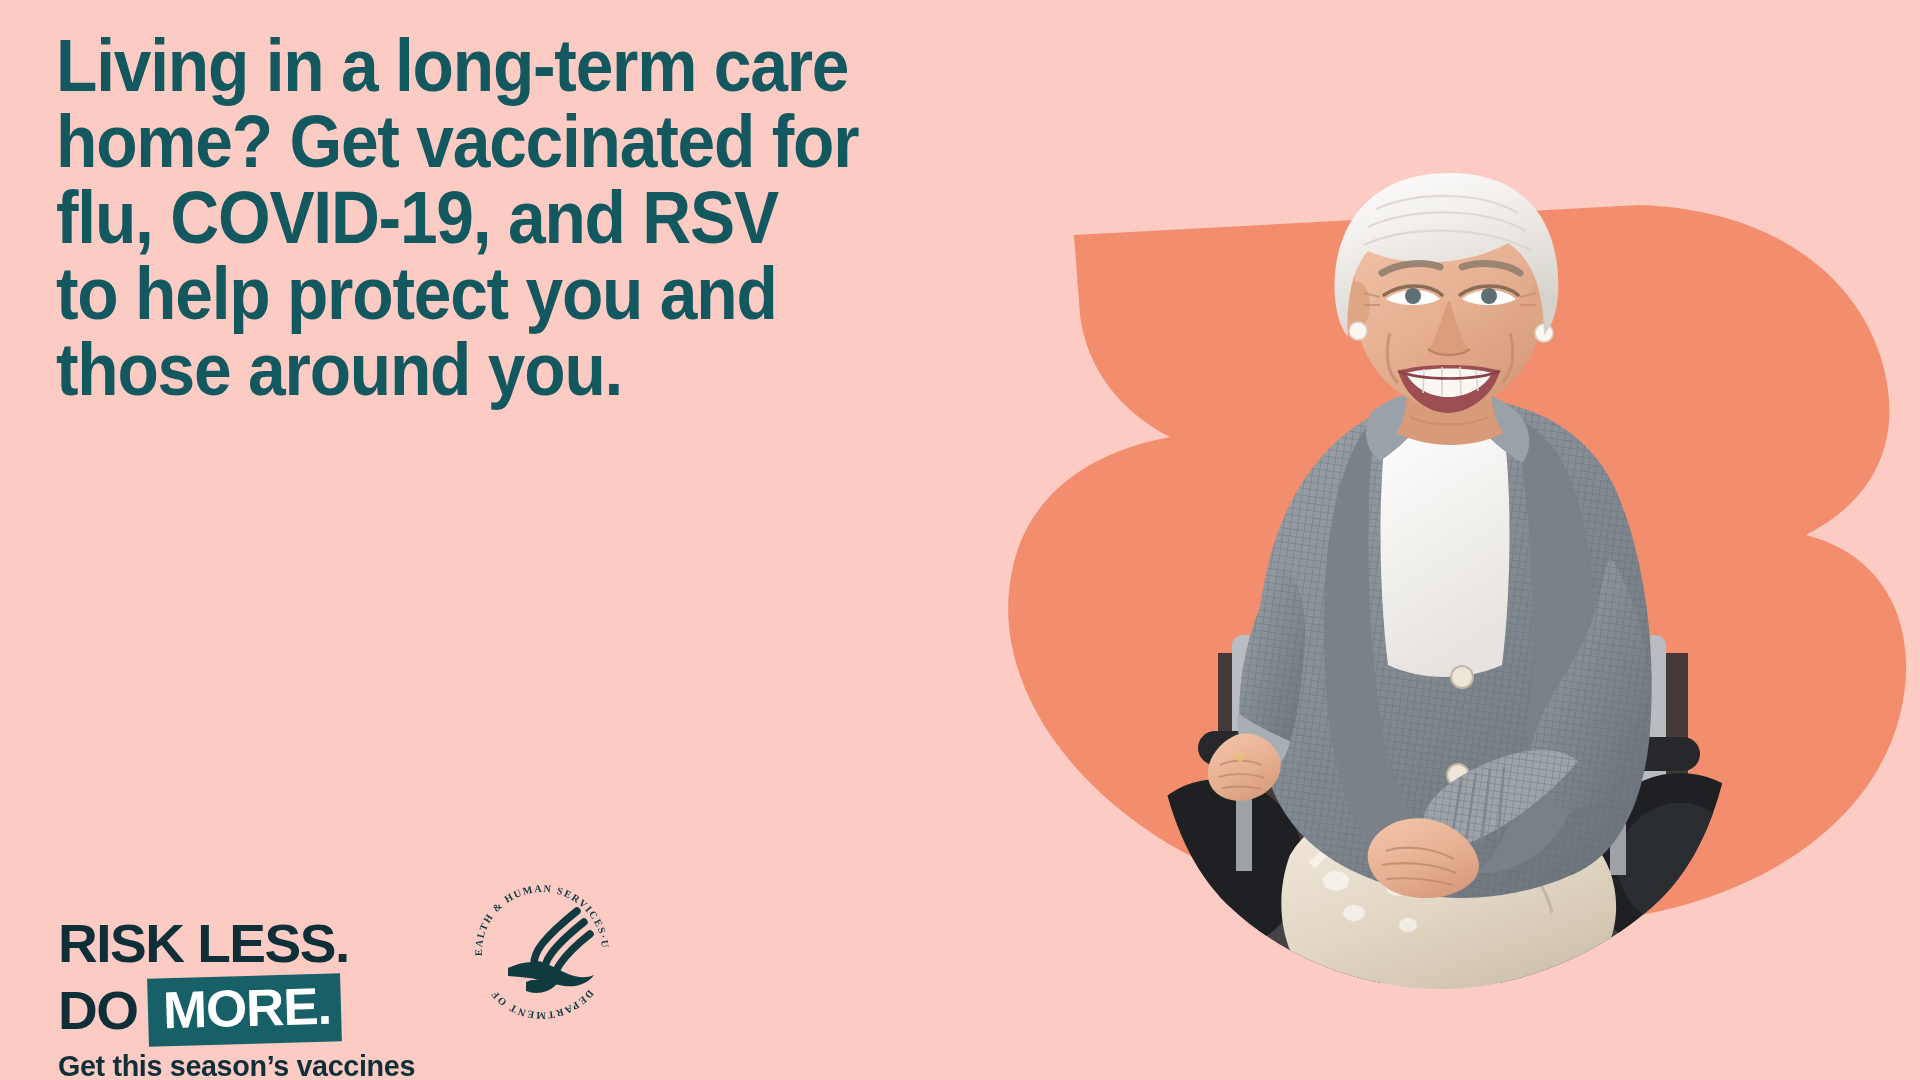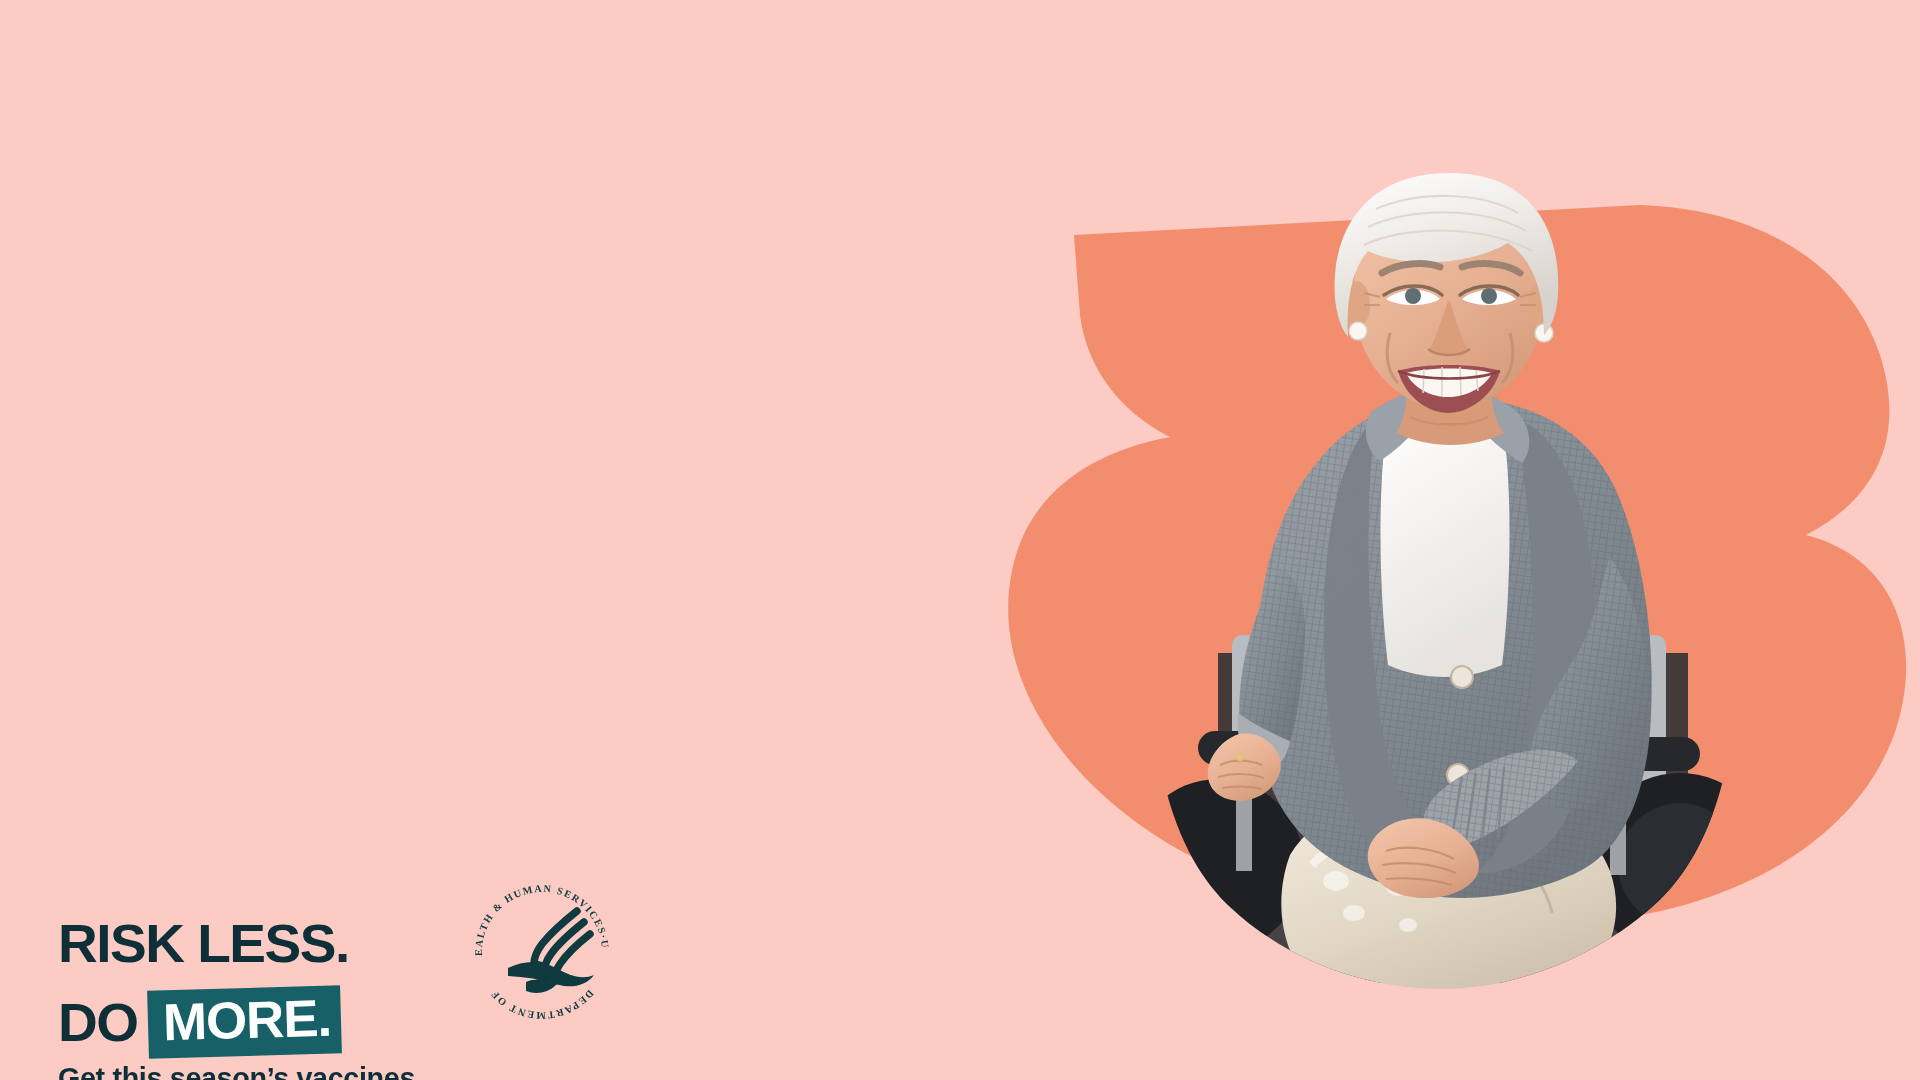--- a/index.html
+++ b/index.html
@@ -65,21 +65,21 @@
     font-family:"Liberation Sans", sans-serif;
     font-weight:700;
     color:#0E2F38;
     font-size:54px;
     line-height:55px;
     letter-spacing:-0.028em;
   }
   #logo-row-1 { transform:scaleX(1.02); transform-origin:left center; }
   #logo-row-2 {
     display:flex; align-items:center;
-    margin-top:20px;
+    margin-top:8px;
     height:62px;
   }
   #logo-do {
     font-size:54px; font-weight:700; color:#0E2F38;
     letter-spacing:-0.028em;
     transform:scaleX(1.02); transform-origin:left center;
   }
   #more-box {
     position:relative;
     margin-left:12px;
@@ -128,20 +128,27 @@
                C 892,352 920,430 900,510
                C 872,622 752,700 600,716
                C 430,734 250,700 140,620
                C 40,548 -6,452 12,366
                C 26,294 84,248 170,232
                C 118,206 86,160 80,110
                Z" fill="#F28E6D"></path>
     </svg>
   </div>
 
+  <div id="headline">
+    <span class="hl-line">Living in a long-term care</span>
+    <span class="hl-line">home? Get vaccinated for</span>
+    <span class="hl-line">flu, COVID-19, and RSV</span>
+    <span class="hl-line">to help protect you and</span>
+    <span class="hl-line">those around you.</span>
+  </div>
 
   <div id="photo">
     <svg viewBox="0 0 620 830" aria-hidden="true">
       <defs>
         <clipPath id="blobClip">
           <path d="M 310,2
                    C 452,2 556,74 586,196
                    C 612,300 608,430 596,540
                    C 586,634 560,700 512,742
                    C 448,798 368,824 300,824

